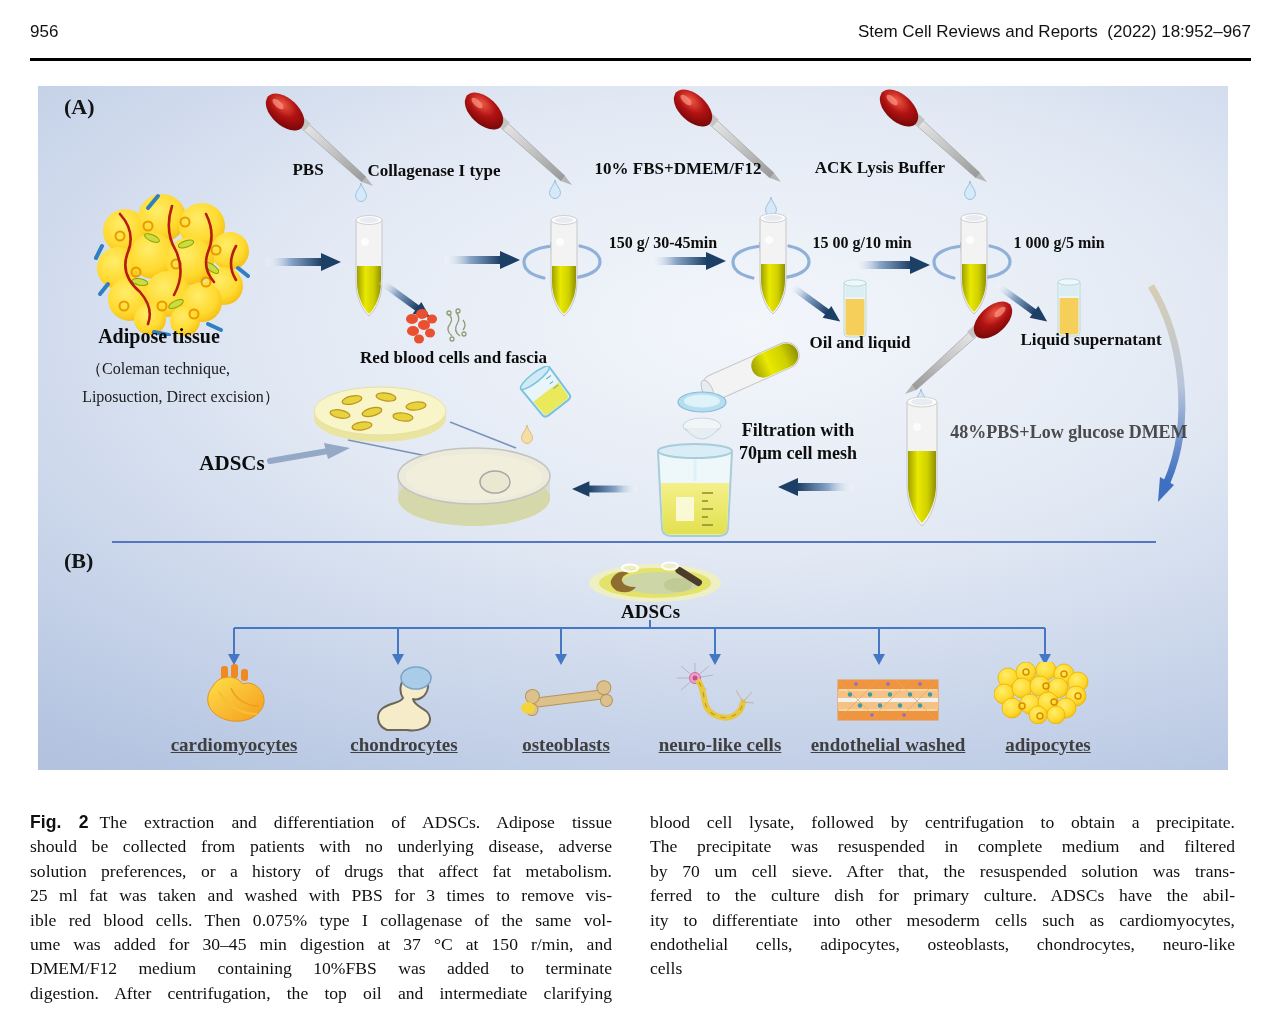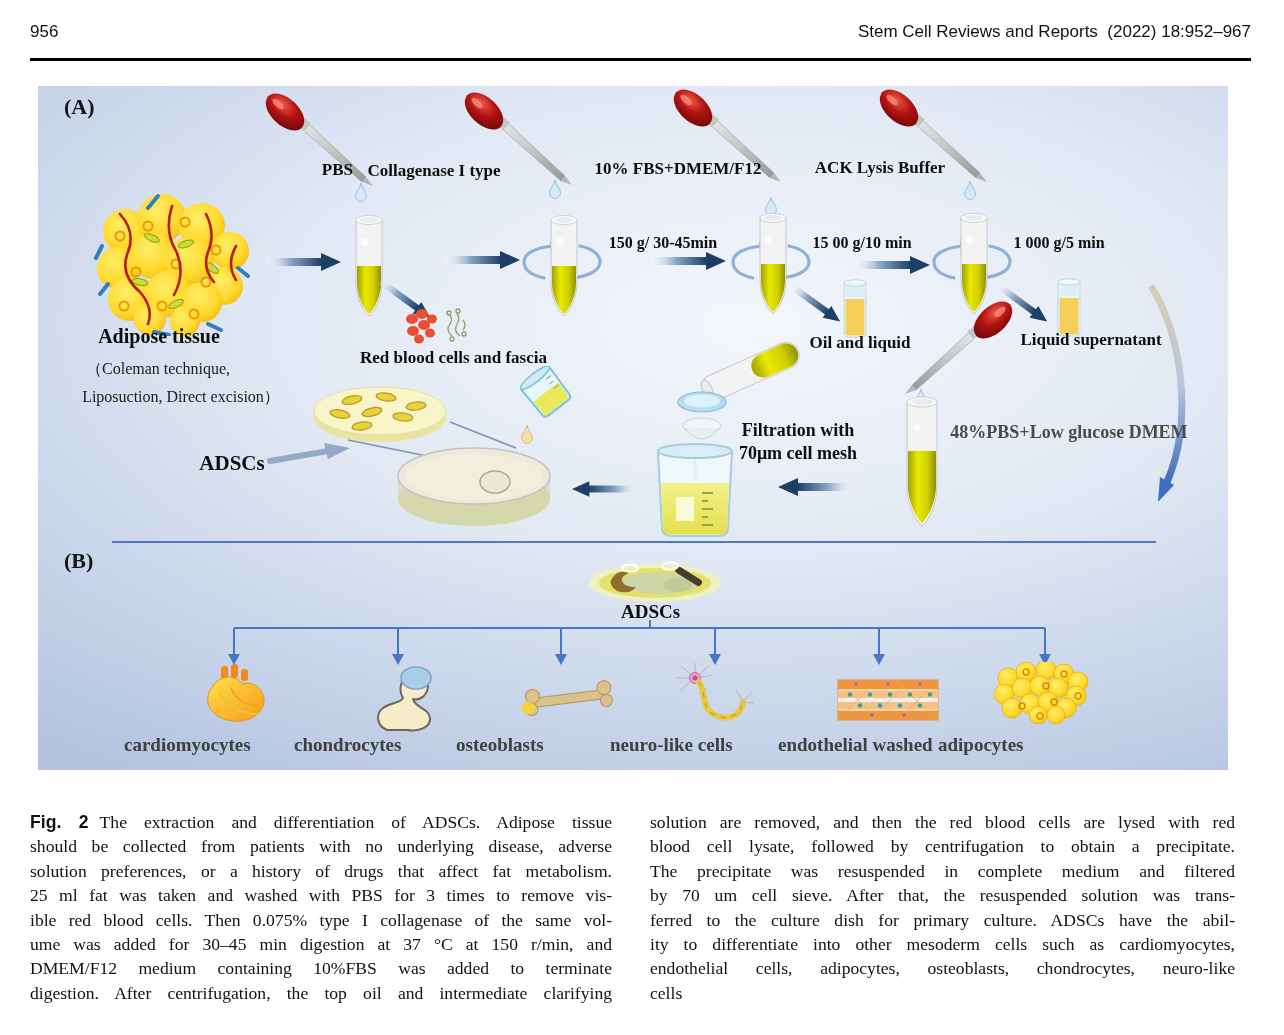--- a/index.html
+++ b/index.html
@@ -9,21 +9,21 @@
   
   .hdr{position:absolute;font-family:"Liberation Sans",sans-serif;font-size:17px;color:#111;white-space:pre;}
   .rule{position:absolute;background:#000;}
   
   .figure{position:absolute;left:38px;top:86px;width:1190px;height:684px;
           background:radial-gradient(ellipse 95% 80% at 60% 35%, #f3f6fb 0%, #e2e9f4 42%, #c4d1e8 78%, #b2c2df 100%);}
   .pl{position:absolute;font-weight:bold;font-size:22px;color:#141414;}
   .fl{position:absolute;font-weight:bold;color:#0d0d0d;text-align:center;font-size:17px;line-height:1.08;}
   .fl2{position:absolute;color:#1a1a1a;text-align:center;font-size:16px;line-height:1.1;}
   .divider{position:absolute;background:#5577c0;}
-  .ctlabel{position:absolute;font-weight:bold;font-size:19px;color:#3f3f3f;}
+  .ctlabel{position:absolute;font-weight:bold;font-size:19px;color:#3f3f3f;text-align:center;text-decoration:underline;}
   
   .cap-col{position:absolute;top:810px;font-size:17.6px;color:#101010;}
   .cap-line{text-align:justify;text-align-last:justify;line-height:24.4px;}
   .cap-line.lastline{text-align-last:left;}
   .figlab{font-family:"Liberation Sans",sans-serif;font-weight:bold;margin-right:11px;}
   svg{display:block;}
 </style>
 </head>
 <body>
 
@@ -202,21 +202,21 @@
   <svg class="abs" style="left:510px;top:93px;" width="14" height="20">
       <use href="#dropg"></use>
     </svg>
   <svg class="abs" style="left:726px;top:110px;" width="14" height="20">
       <use href="#dropg"></use>
     </svg>
   <svg class="abs" style="left:925px;top:94px;" width="14" height="20">
       <use href="#dropg"></use>
     </svg>
 
-  <div class="fl" style="left:245px;top:75px;width:70px;text-align:right;">PBS</div>
+  <div class="fl" style="left:235px;top:75px;width:70px;">PBS</div>
   <div class="fl" style="left:306px;top:76px;width:180px;">Collagenase I type</div>
   <div class="fl" style="left:550px;top:74px;width:180px;">10% FBS+DMEM/F12</div>
   <div class="fl" style="left:752px;top:73px;width:180px;">ACK Lysis Buffer</div>
 
   <svg class="abs" style="left:227px;top:167px;" width="76" height="18">
       <use href="#rarr"></use>
     </svg>
   <svg class="abs" style="left:406px;top:165px;" width="76" height="18">
       <use href="#rarr"></use>
     </svg>
@@ -561,21 +561,20 @@
   <div class="cap-line"><span class="figlab">Fig. 2</span><span>The extraction and differentiation of ADSCs. Adipose tissue</span></div>
   <div class="cap-line">should be collected from patients with no underlying disease, adverse</div>
   <div class="cap-line">solution preferences, or a history of drugs that affect fat metabolism.</div>
   <div class="cap-line">25 ml fat was taken and washed with PBS for 3 times to remove vis-</div>
   <div class="cap-line">ible red blood cells. Then 0.075% type I collagenase of the same vol-</div>
   <div class="cap-line">ume was added for 30–45 min digestion at 37 °C at 150 r/min, and</div>
   <div class="cap-line">DMEM/F12 medium containing 10%FBS was added to terminate</div>
   <div class="cap-line">digestion. After centrifugation, the top oil and intermediate clarifying</div>
 </div>
 <div class="cap-col" style="left:650px;width:585px;">
-  <div class="cap-line">solution are removed, and then the red blood cells are lysed with red</div>
   <div class="cap-line">blood cell lysate, followed by centrifugation to obtain a precipitate.</div>
   <div class="cap-line">The precipitate was resuspended in complete medium and filtered</div>
   <div class="cap-line">by 70 um cell sieve. After that, the resuspended solution was trans-</div>
   <div class="cap-line">ferred to the culture dish for primary culture. ADSCs have the abil-</div>
   <div class="cap-line">ity to differentiate into other mesoderm cells such as cardiomyocytes,</div>
   <div class="cap-line">endothelial cells, adipocytes, osteoblasts, chondrocytes, neuro-like</div>
   <div class="cap-line lastline">cells</div>
 </div>
 
 </body></html>

